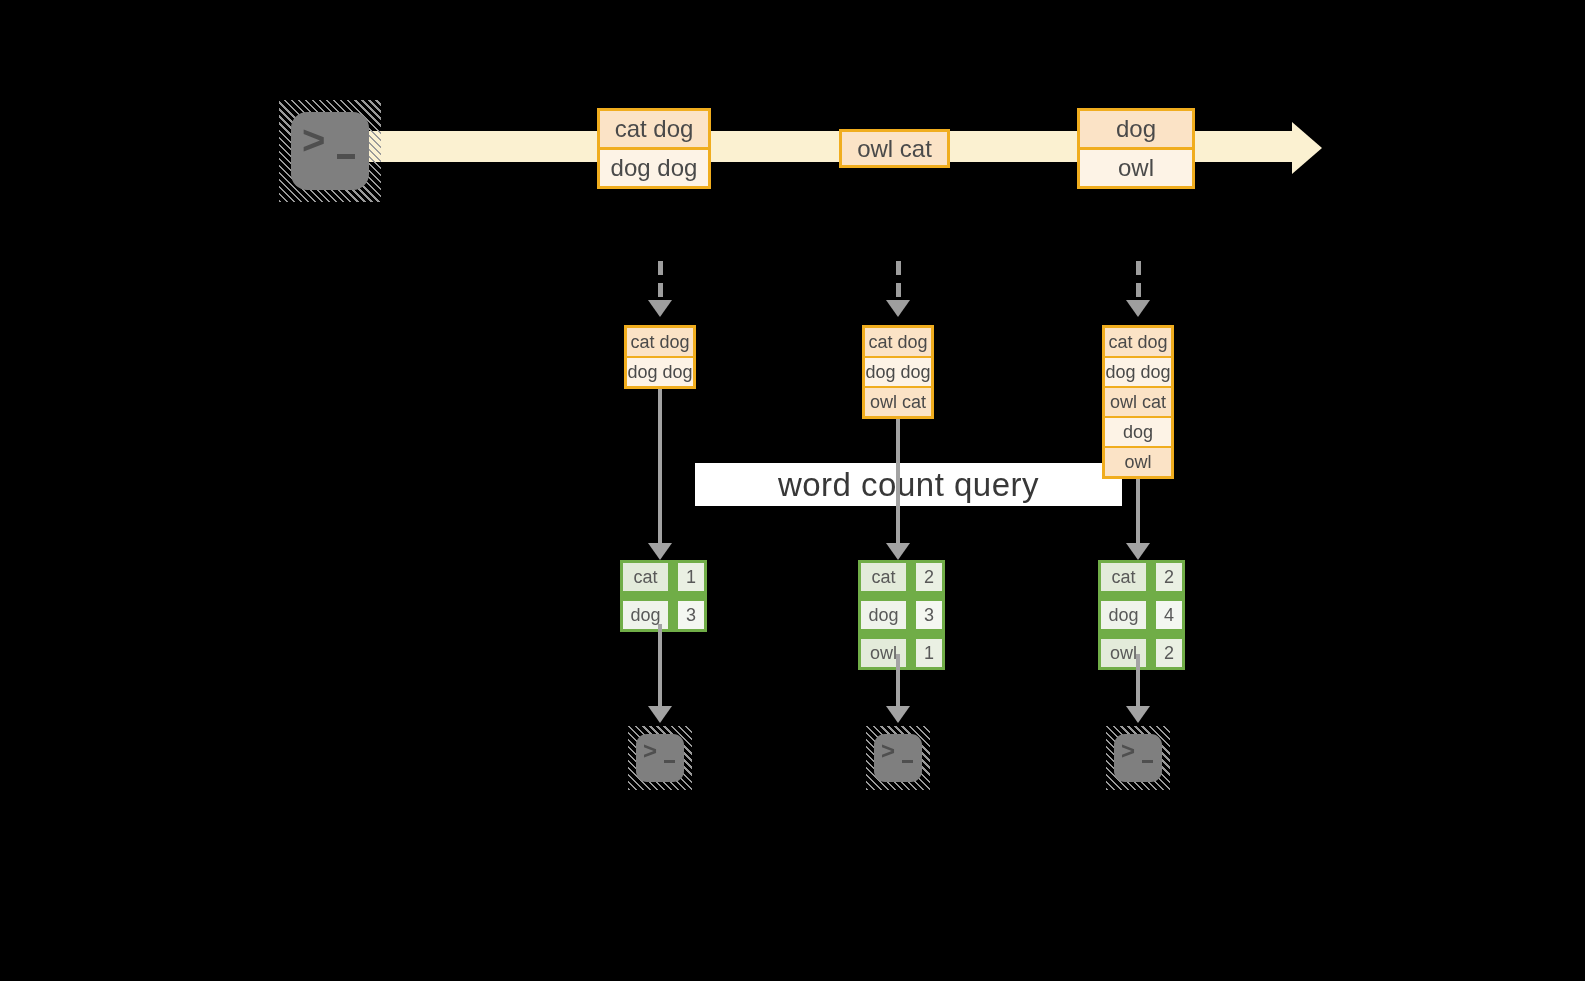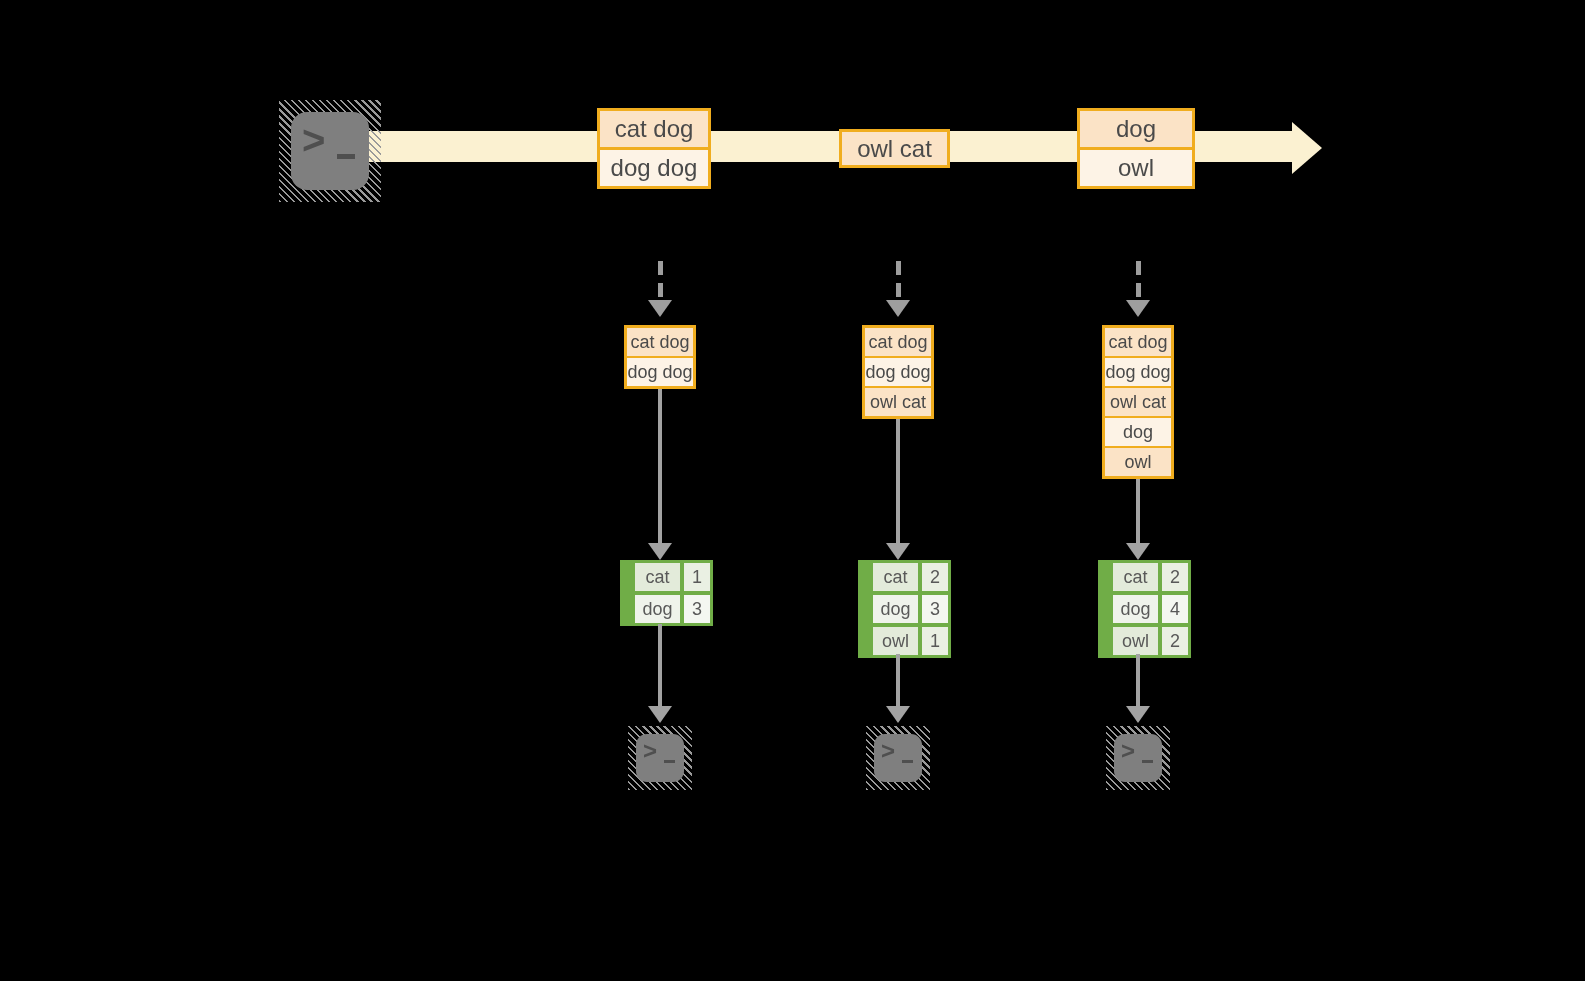--- a/index.html
+++ b/index.html
@@ -48,21 +48,21 @@
   .head-down{position:absolute;width:0;height:0;z-index:3;
     border-left:12px solid transparent;border-right:12px solid transparent;
     border-top:17px solid #a3a3a3;}
 
   
   .banner{position:absolute;left:695px;top:463px;width:427px;height:43px;background:#fff;
     display:flex;align-items:center;justify-content:center;z-index:1;
     font-size:33px;font-weight:300;color:#383838;letter-spacing:0.5px;}
 
   
-  .wc-table{position:absolute;display:grid;grid-template-columns:45px 26px;gap:4px;z-index:2;padding-left:12px;}
+  .wc-table{position:absolute;display:grid;grid-template-columns:45px 26px;gap:10px;z-index:2;}
   .wc-cell{height:28px;display:flex;align-items:center;justify-content:center;
     font-size:18px;color:#595959;}
 </style>
 </head>
 <body>
 
 <div class="canvas">
 
   <div class="terminal terminal-big" style="left:279px;top:100px;">
     <div class="terminal-body">
@@ -93,20 +93,21 @@
   <div class="head-down" style="left:648px;top:300px;border-top-color:#9e9e9e;"></div>
 
   <div class="dash" style="left:896px;top:261px;height:14px;"></div>
   <div class="dash" style="left:896px;top:283px;height:14px;"></div>
   <div class="head-down" style="left:886px;top:300px;border-top-color:#9e9e9e;"></div>
 
   <div class="dash" style="left:1136px;top:261px;height:14px;"></div>
   <div class="dash" style="left:1136px;top:283px;height:14px;"></div>
   <div class="head-down" style="left:1126px;top:300px;border-top-color:#9e9e9e;"></div>
 
+  <div class="banner">word count query</div>
 
   <div class="stack" style="left:624px;top:325px;border:3px solid #F0AD1E;">
     <div class="stack-row" style="background:#FBE3C6;border-color:#F0AD1E;">cat dog</div>
     <div class="stack-row" style="background:#FDF3E6;border-color:#F0AD1E;">dog dog</div>
   </div>
 
   <div class="stack" style="left:862px;top:325px;border:3px solid #F0AD1E;">
     <div class="stack-row" style="background:#FBE3C6;border-color:#F0AD1E;">cat dog</div>
     <div class="stack-row" style="background:#FDF3E6;border-color:#F0AD1E;">dog dog</div>
     <div class="stack-row" style="background:#FBE3C6;border-color:#F0AD1E;">owl cat</div>

